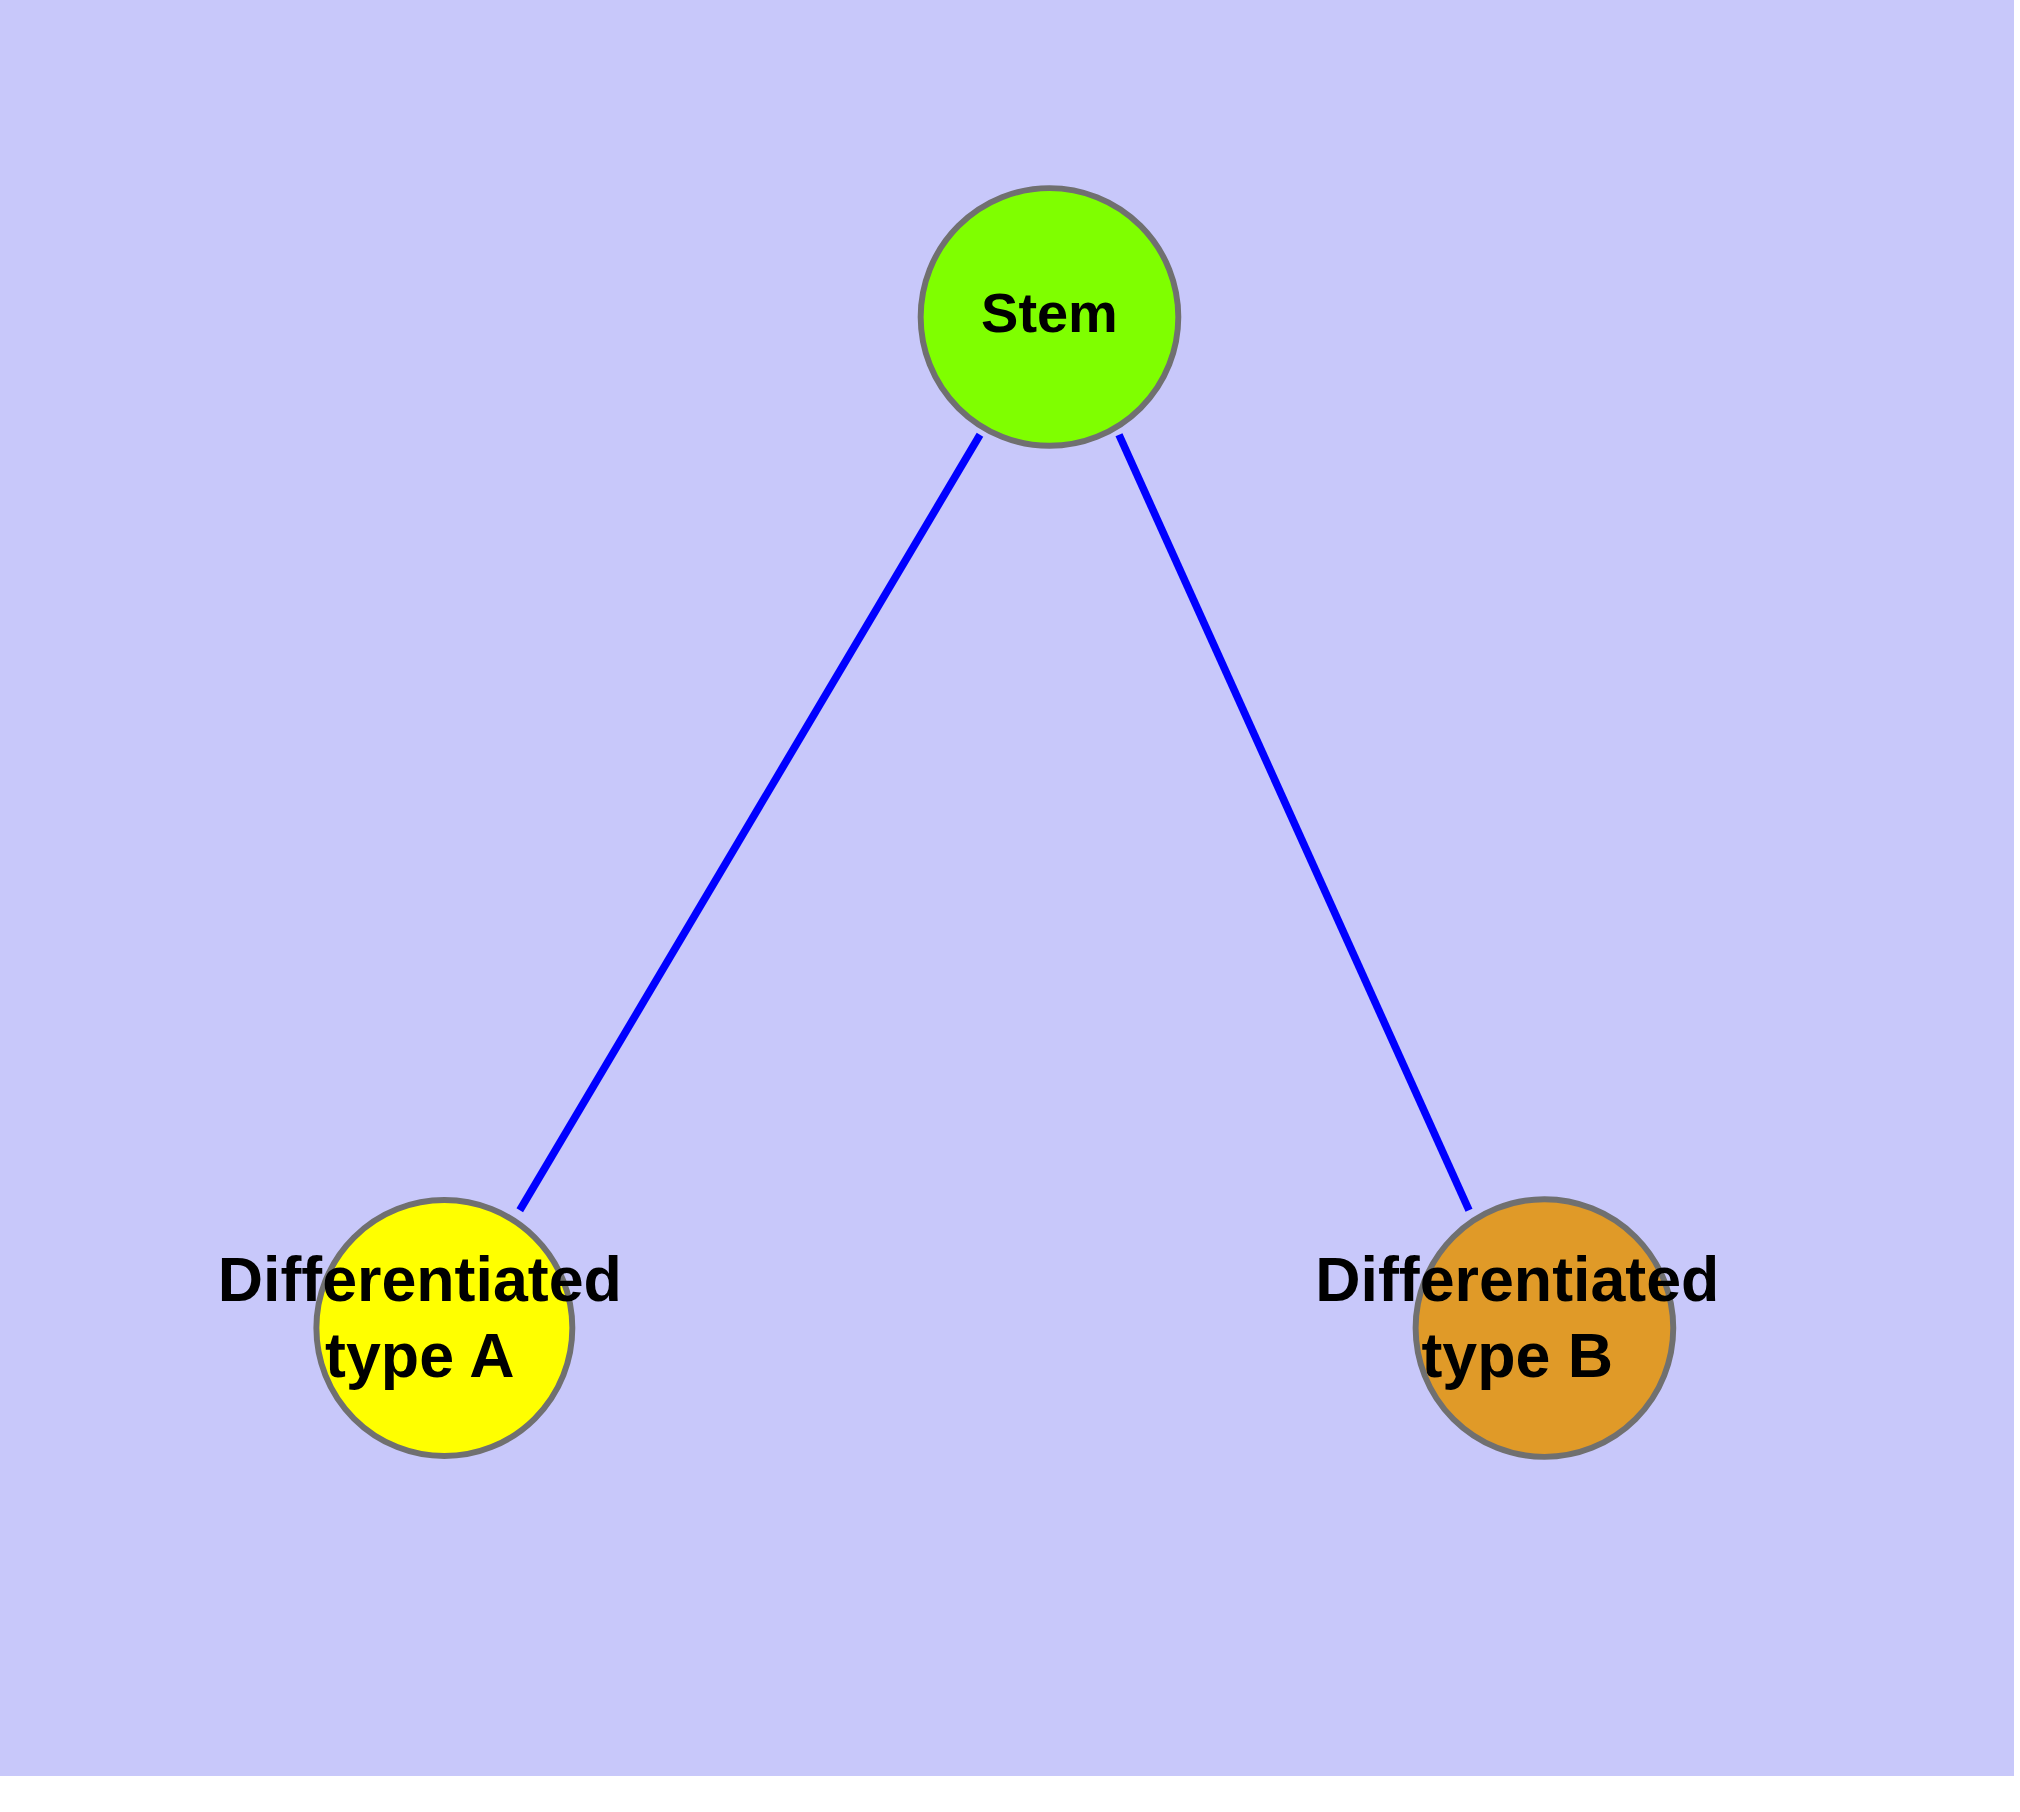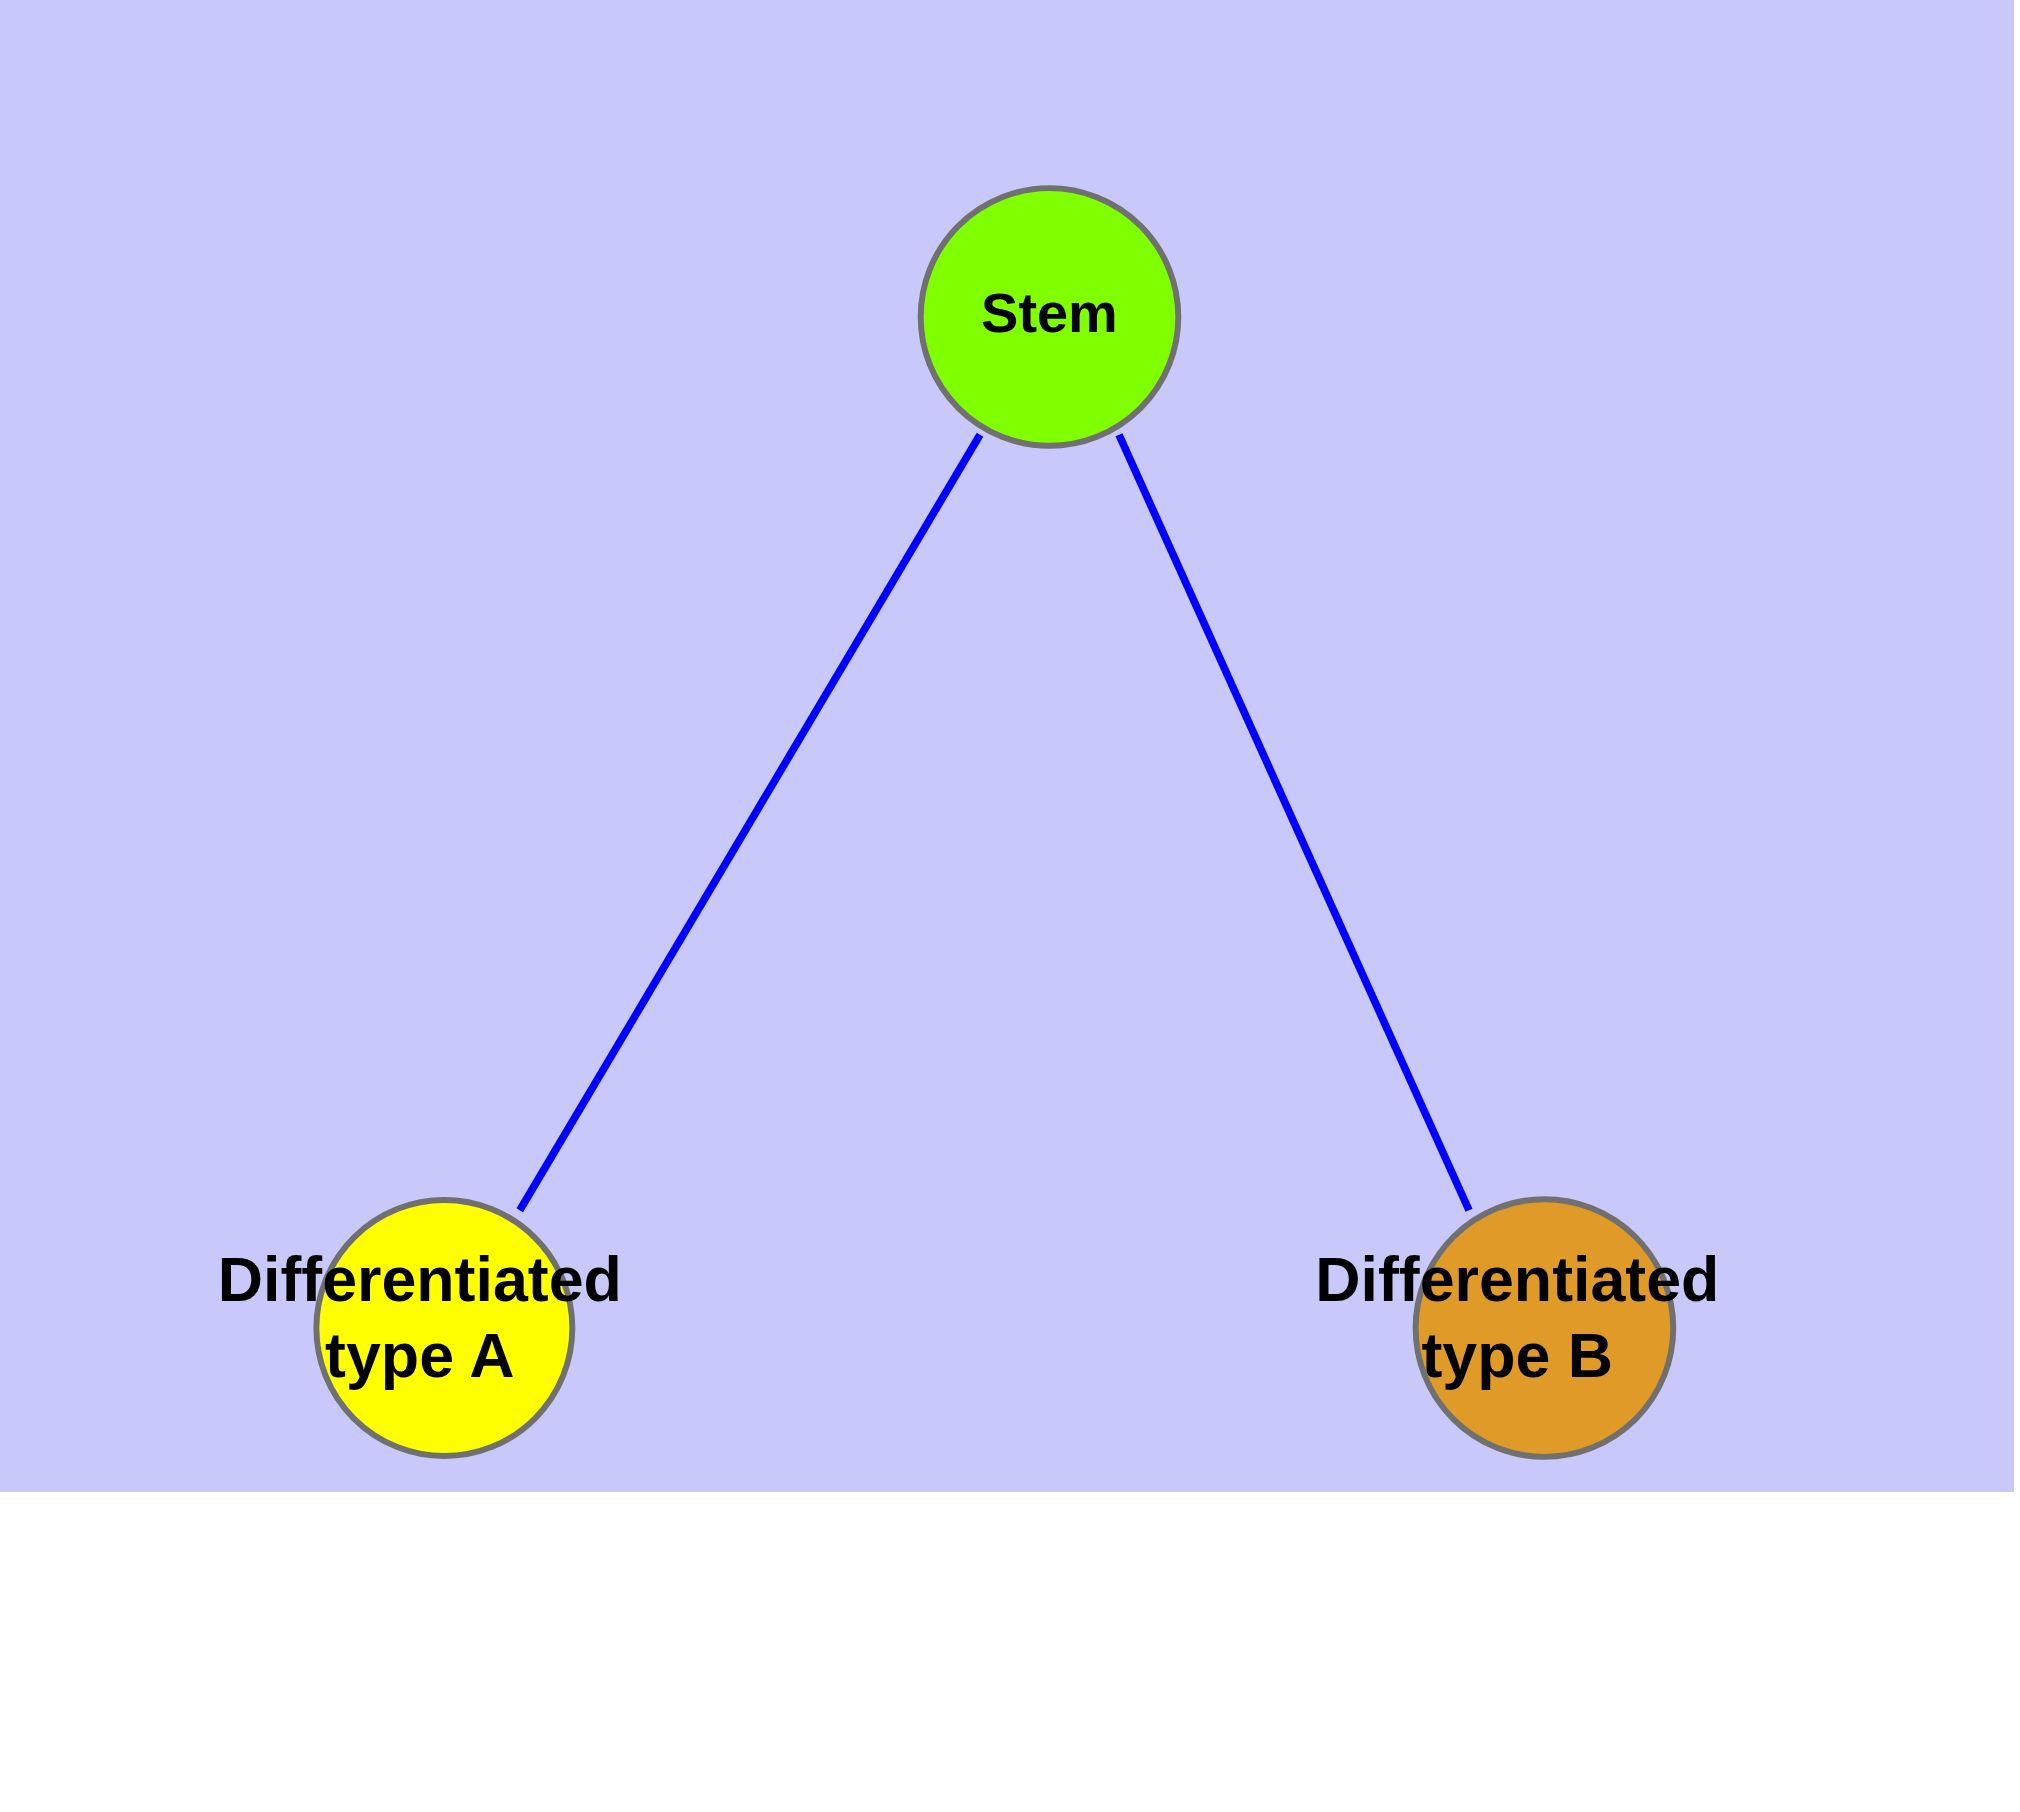--- a/index.html
+++ b/index.html
@@ -40,21 +40,21 @@
   }
   .node-label-root { font-size: 66px; }
   .node-label-leaf { font-size: 74px; }
   .edge-line {
     stroke-linecap: butt;
   }
 </style>
 </head>
 <body>
 
-<div id="canvas" style="width: 2021px; height: 1492px; background: rgb(255, 255, 255);">
+<div id="canvas" style="width: 2021px; height: 1776px; background: rgb(255, 255, 255);">
 
   <div id="plot-background" style="background: rgb(200, 200, 250);"></div>
 
   <svg id="graph-svg" viewBox="0 0 2384 2138" xmlns="http://www.w3.org/2000/svg">
 
     <g id="edges-layer">
         <line x1="1156" y1="513" x2="613" y2="1428" stroke="#0000ff" stroke-width="9" class="edge-line"></line>
         <line x1="1320" y1="513" x2="1733" y2="1428" stroke="#0000ff" stroke-width="9" class="edge-line"></line>
       </g>
     <g id="nodes-layer">

